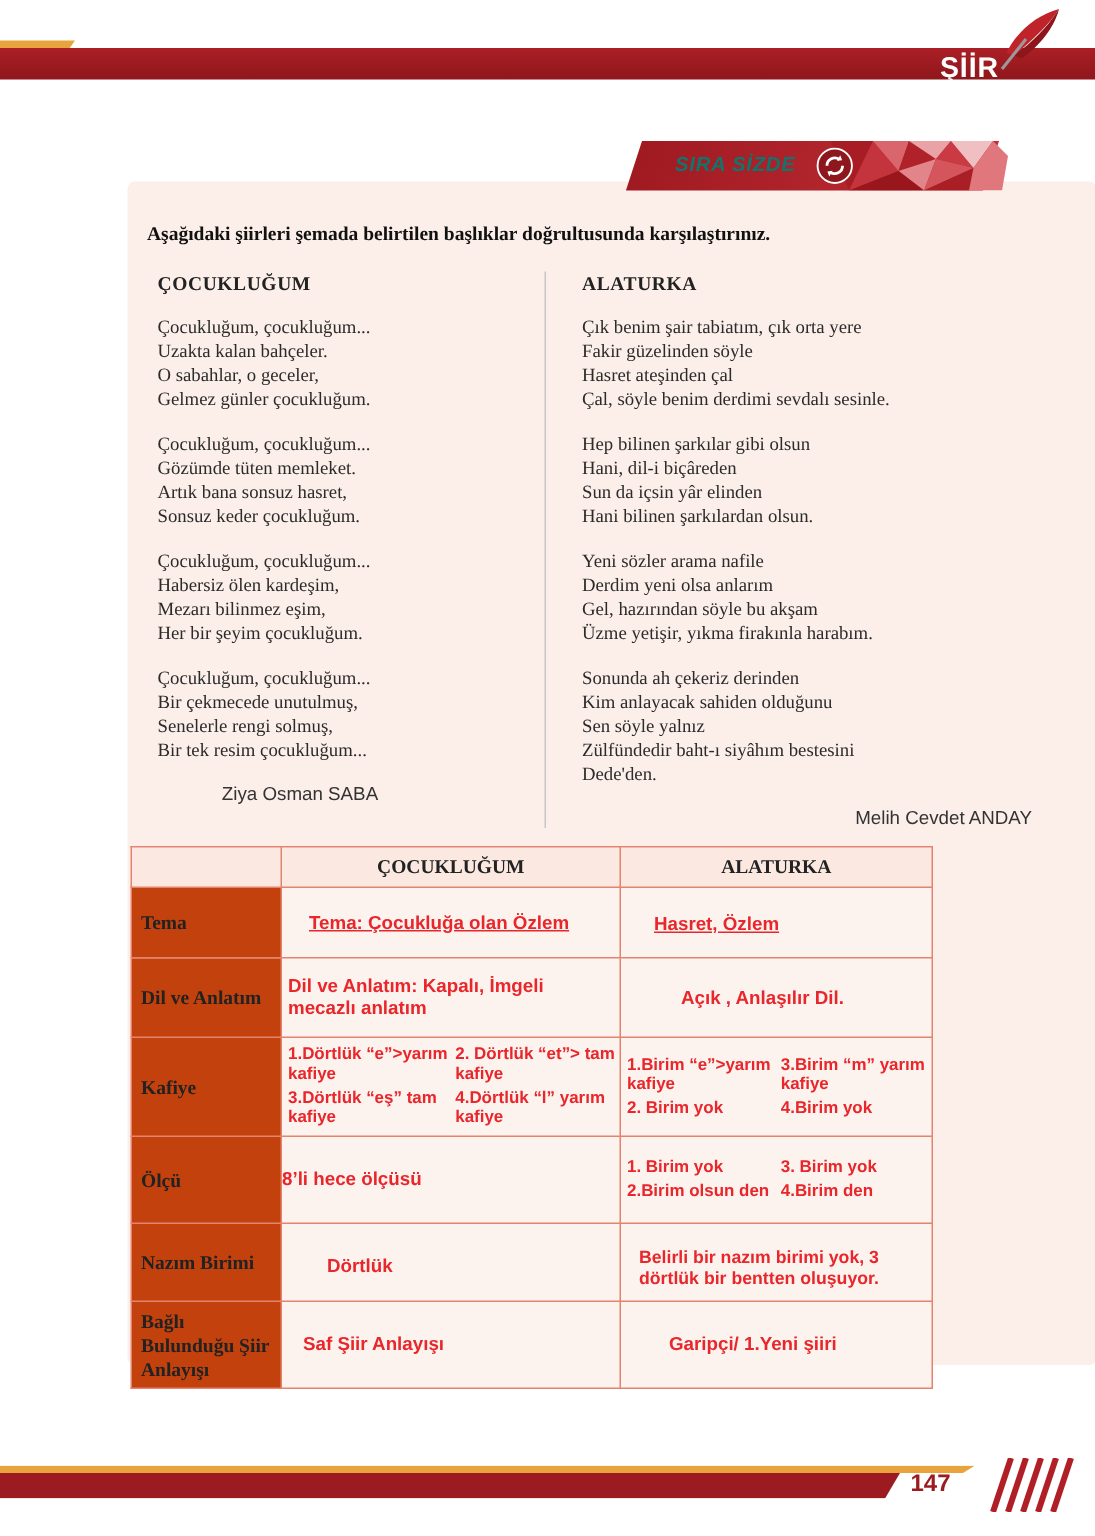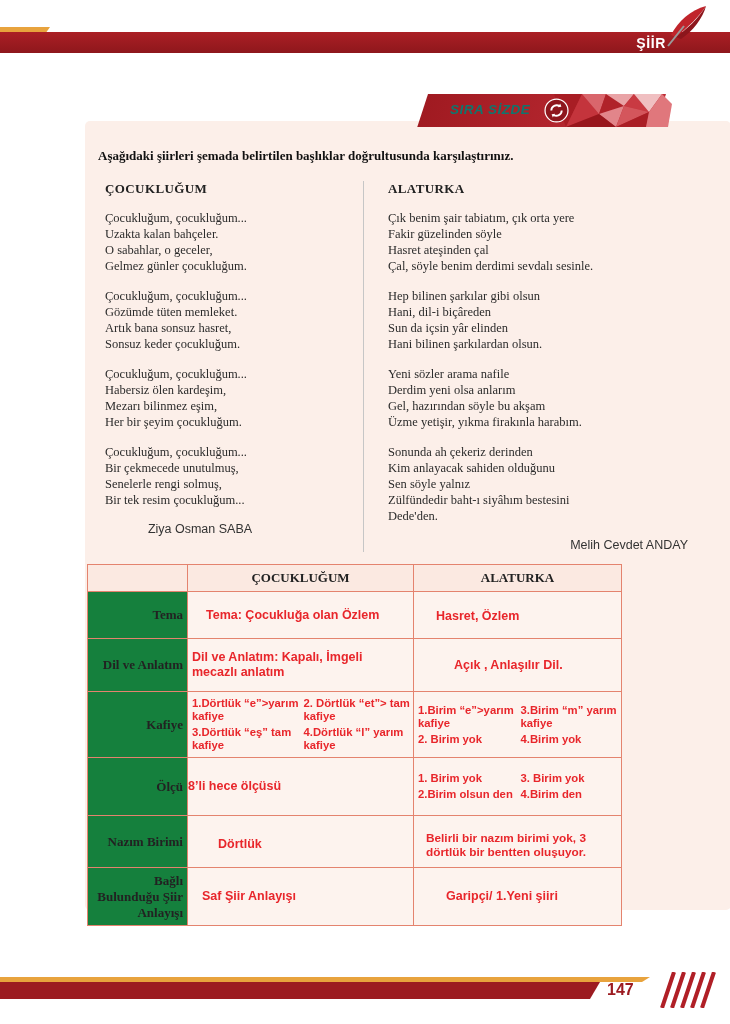--- a/index.html
+++ b/index.html
@@ -16,21 +16,21 @@
   .topbar-accent {
     position:absolute; top:27px; left:0; width:50px; height:6px;
     background:#e8a33d; transform:skewX(-35deg); transform-origin:left top;
   }
   .topbar {
     position:absolute; top:32px; left:0; width:730px; height:21px;
     background:linear-gradient(180deg,#ab1f25,#8e171c);
   }
   .topbar-title {
     position:absolute; top:35px; right:64px;
-    color:#fff; font-weight:bold; font-size:14px; letter-spacing:.6px;
+    color:#fff; font-weight:bold; font-size:19px; letter-spacing:.6px;
     font-family:"Liberation Sans", sans-serif;
   }
   .feather { position:absolute; top:4px; right:20px; width:50px; height:46px; }
 
   
   .banner { position:absolute; left:428px; top:94px; width:238px; height:33px; z-index:3; }
   .banner-bg {
     position:absolute; inset:0;
     background:linear-gradient(90deg,#a01a21,#bf2d36);
     transform:skewX(-18deg); transform-origin:left top;
@@ -76,31 +76,31 @@
     background:#fdf3ee;
   }
   .compare th, .compare td { border:1px solid #e4836e; vertical-align:middle; }
   .compare th {
     height:27px; font-size:13px; font-weight:bold; text-align:center;
     background:#fbe9e1; color:#222;
   }
   .col-label { width:100px; } .col-c1 { width:226px; } .col-c2 { width:208px; }
   .row-label {
     font-weight:bold; font-size:13px; color:#222;
-    padding:4px 4px 4px 6px; text-align:right; background:#15803d;
+    padding:4px 4px 4px 6px; text-align:left; background:#c2410c;
   }
   .hw {
     color:#e8262b; font-family:"Liberation Sans", sans-serif;
     font-weight:bold; font-size:12.5px; line-height:15px;
   }
   .hw-grid {
     display:grid; grid-template-columns:1fr 1fr; gap:3px 4px;
     font-size:11.3px; line-height:13px; padding:3px 2px 3px 4px;
   }
-  .cell-pad   { padding:4px 6px 4px 18px; }
+  .cell-pad   { padding:4px 6px 4px 18px;text-decoration:underline; }
   .cell-top   { vertical-align:top; }
   .cell-center{ }
   .r-tema  td.ans { height:47px; }
   .r-dil   td.ans { height:53px; }
   .r-kafiye td.ans{ height:66px; }
   .r-olcu  td.ans { height:58px; }
   .r-nazim td.ans { height:52px; }
   .r-anl   td.ans { height:58px; }
   .small-hw { font-size:11.8px; line-height:14px; }
 

